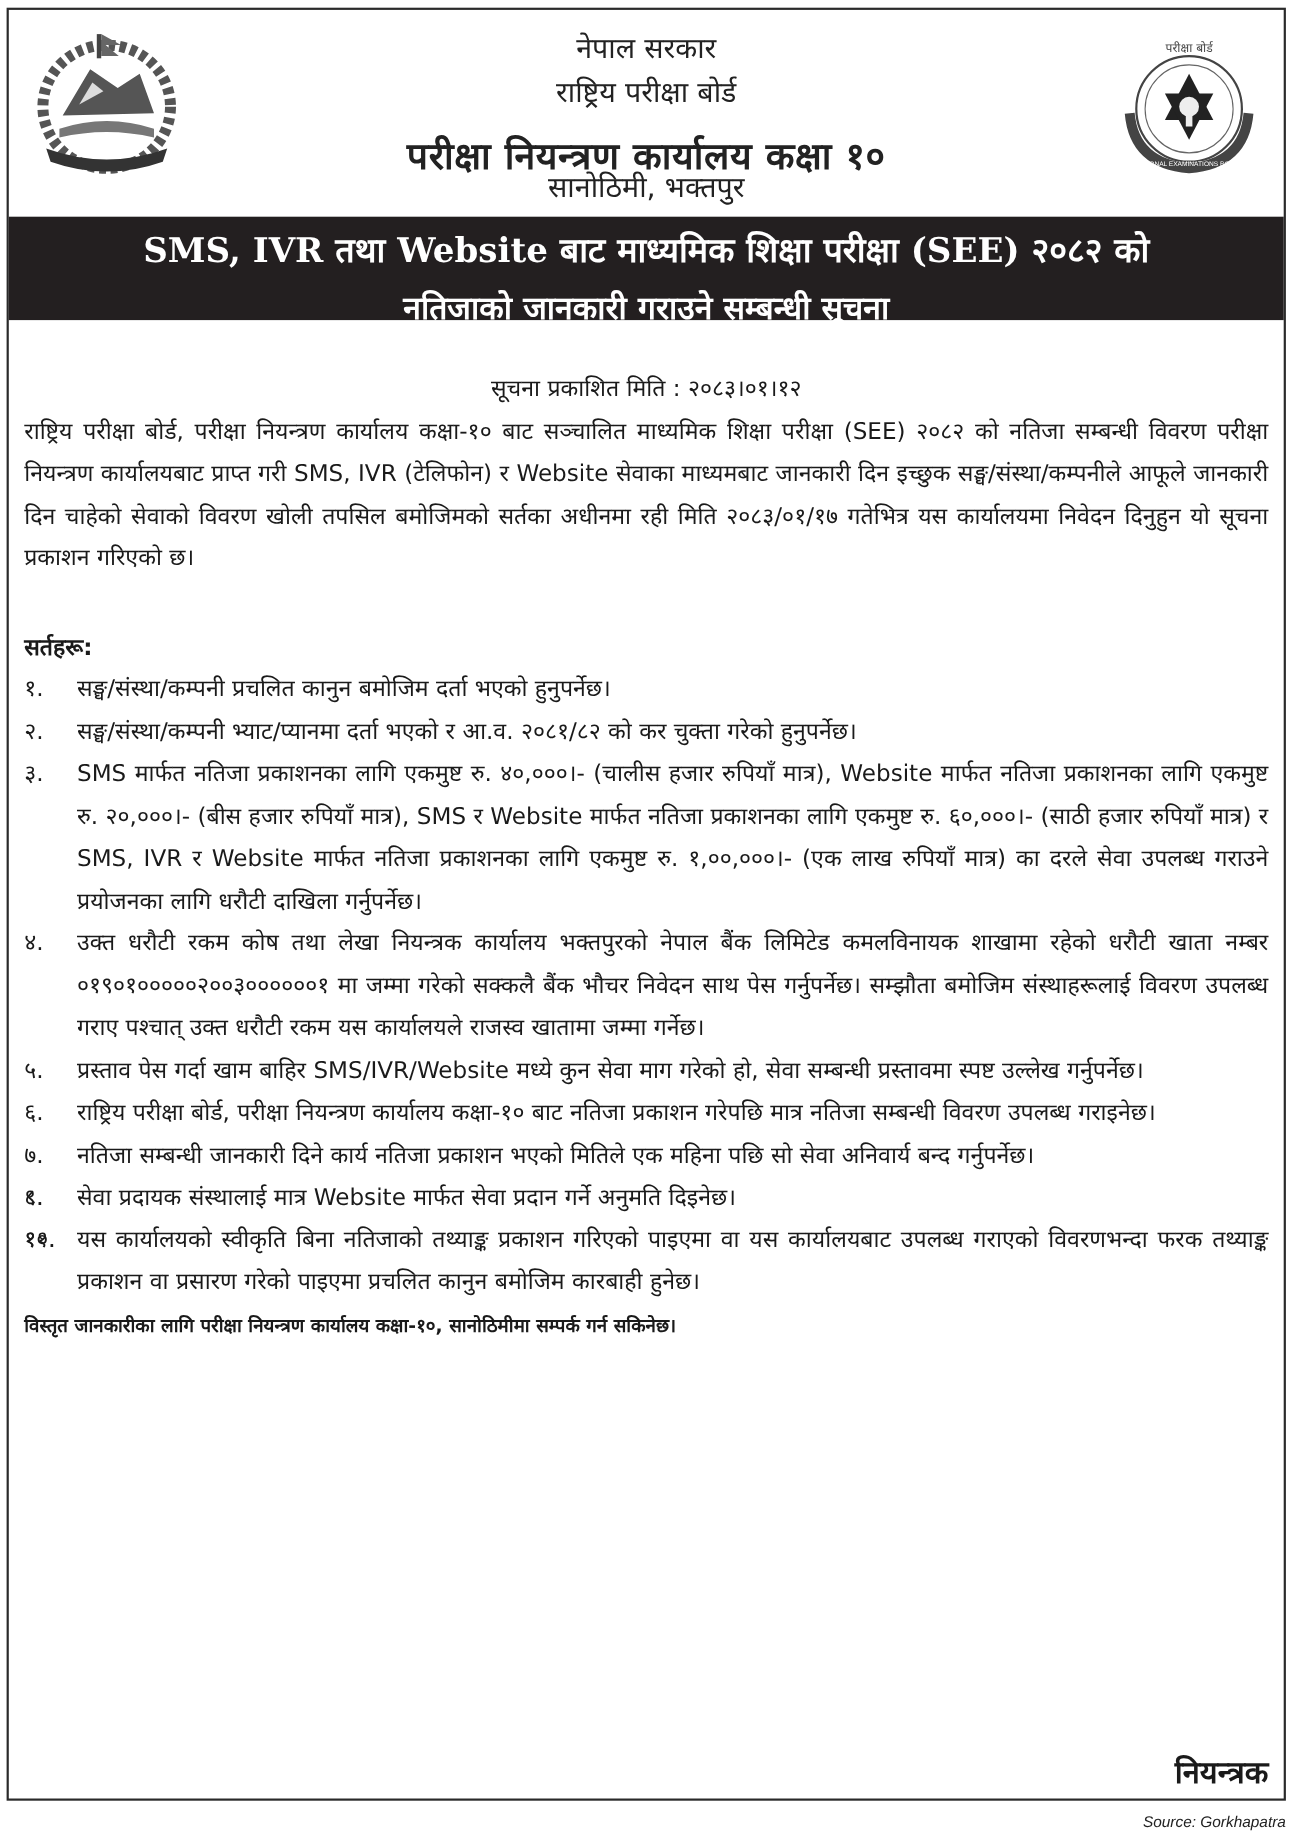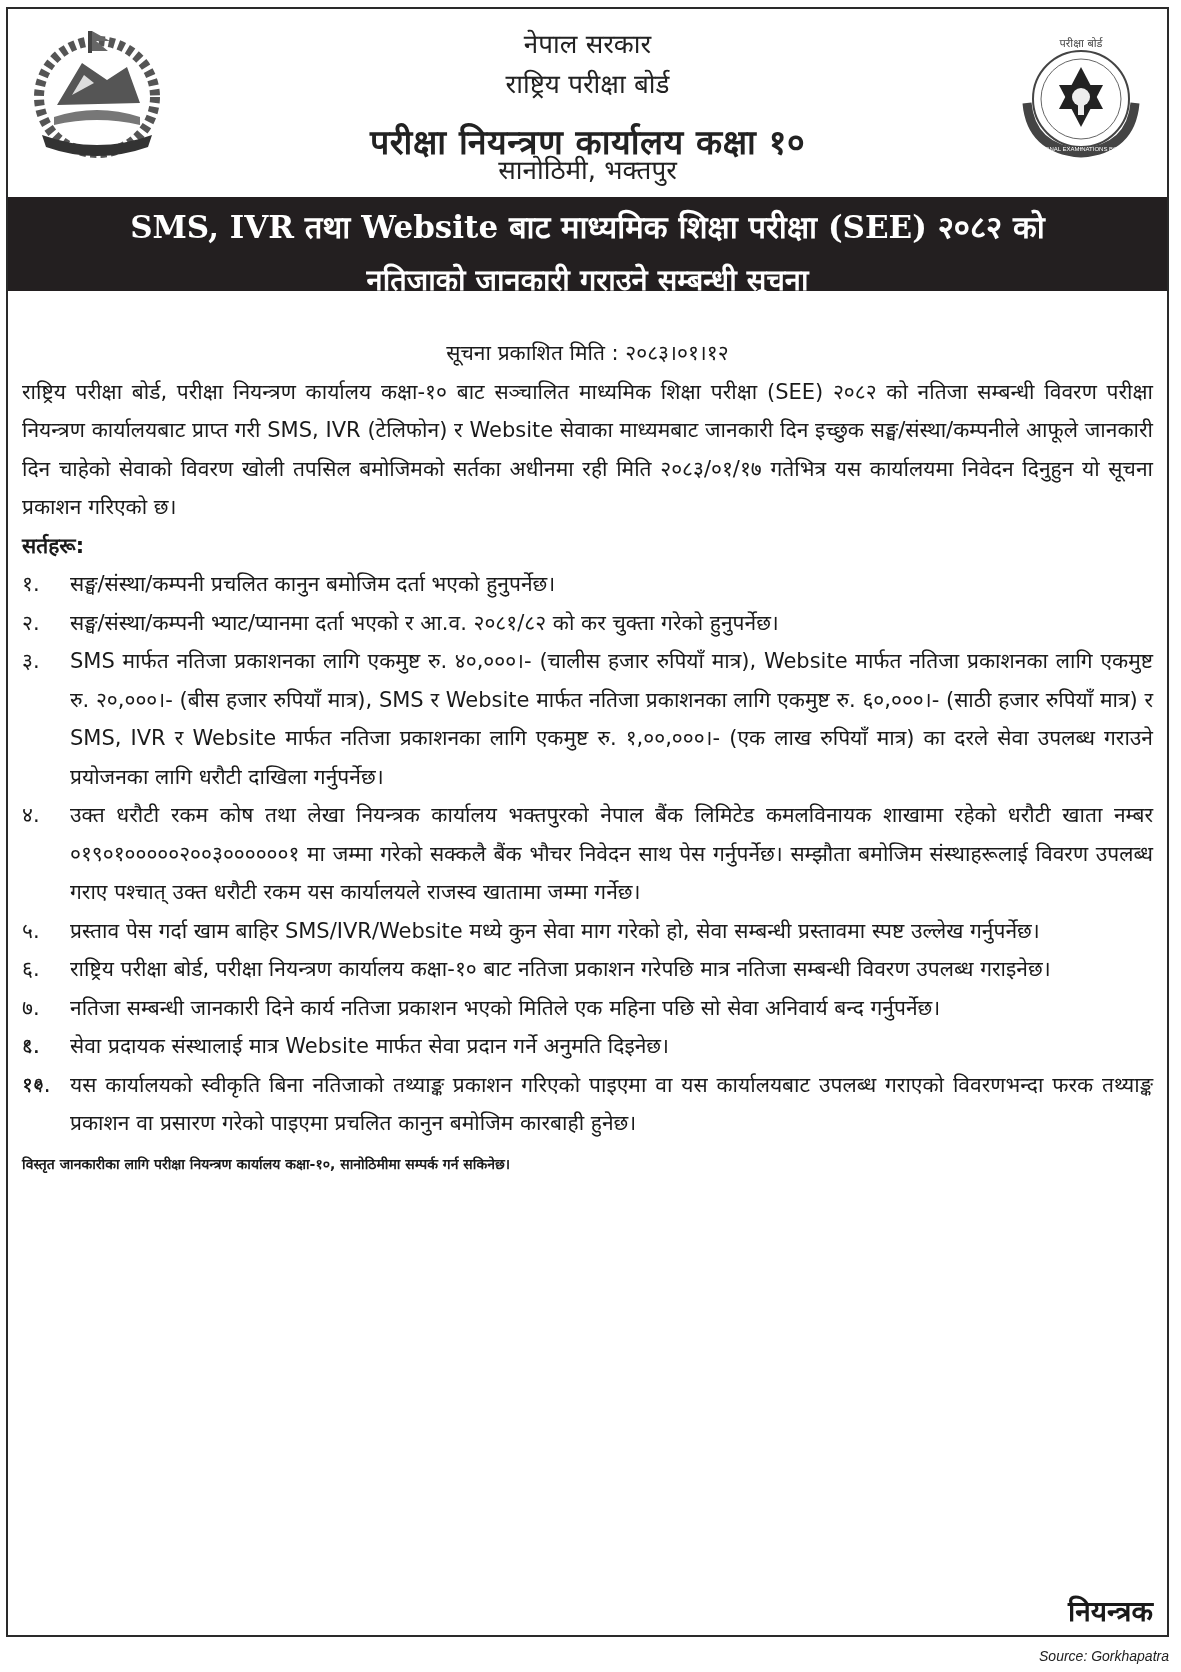--- a/index.html
+++ b/index.html
@@ -16,25 +16,25 @@
   .h3 { top: 96px; font-size: 34px; font-weight: bold; letter-spacing: 0.5px; margin-top: 13px; }
   .h4 { top: 142px; font-size: 26px; }
   .band { position: absolute; left: 0; top: 188px; width: 100%; height: 94px;
           background: #231f20; color: #fff; text-align: center; }
   .band .b1 { position: absolute; left: 0; width: 100%; top: 8px; font-size: 31px; font-weight: bold;
               font-family: "DejaVu Serif", "Liberation Serif", serif; }
   .band .b2 { position: absolute; left: 0; width: 100%; top: 62px; font-size: 29px; font-weight: bold; }
   .body { position: absolute; left: 14px; right: 14px; top: 325px; font-size: 21px; line-height: 38.5px; }
   .pubdate { text-align: center; font-size: 21px; margin-bottom: 0; }
   .para { text-align: justify; text-align-last: left; }
-  .conds-title { font-weight: bold; }
+  .conds-title { font-weight: bold; margin-top: 42px; }
   ol.conds { list-style: none; margin: 0; padding: 0; }
   ol.conds li { position: relative; padding-left: 48px; text-align: justify; }
   ol.conds li .num { position: absolute; left: 0; top: 0; }
-  .closing { font-weight: bold; font-size: 14px; margin-top: 2px; }
+  .closing { font-weight: bold; font-size: 17px; margin-top: 2px; }
   .signature { position: absolute; right: 14px; bottom: 6px; font-size: 28px; font-weight: bold; }
   .source { position: absolute; right: 12px; top: 1648px; font-size: 14px; font-style: italic; color: #222;
             font-family: "Liberation Sans", sans-serif; }
   .watermark { position: absolute; color: rgba(80,130,200,0.10); font-size: 110px; font-weight: bold;
                transform: rotate(-60deg); pointer-events: none; font-family: "Liberation Sans", sans-serif; }
 </style>
 </head>
 <body>
 
 <div class="watermark" style="left:260px; top:520px;">Suchanaa</div>

